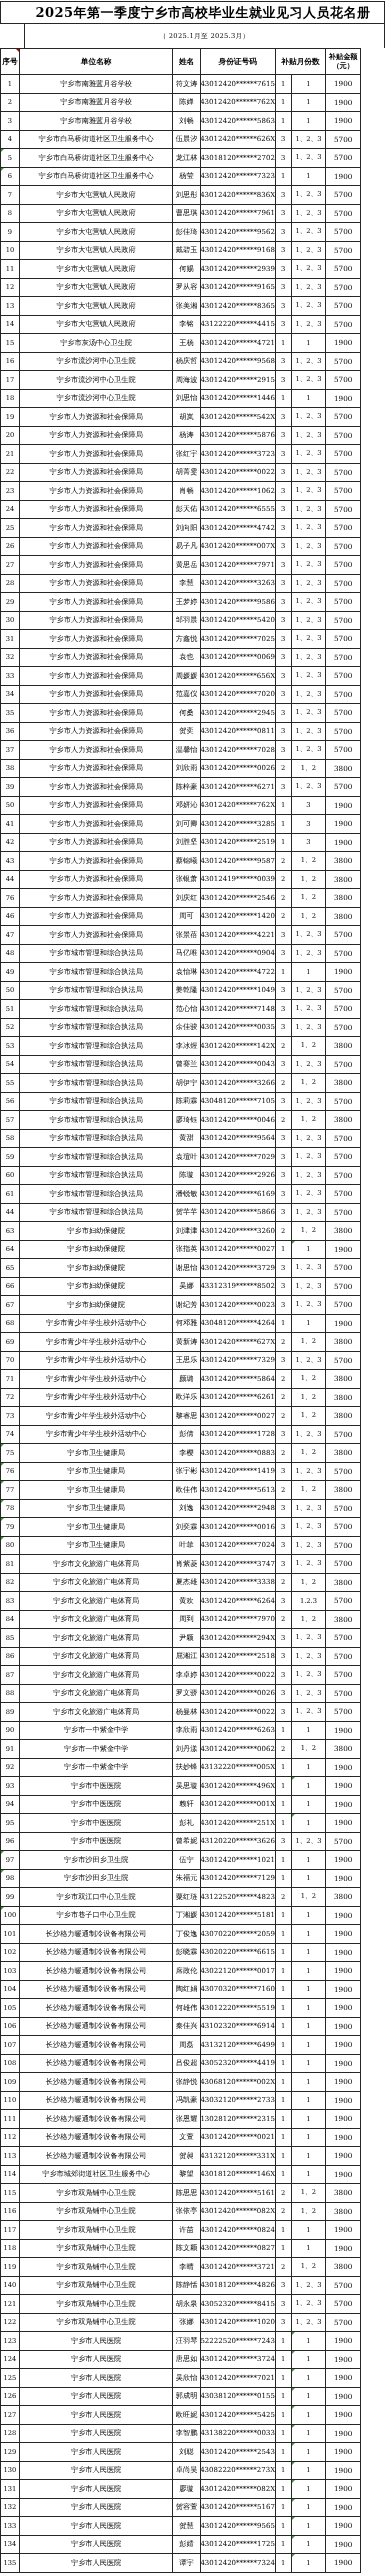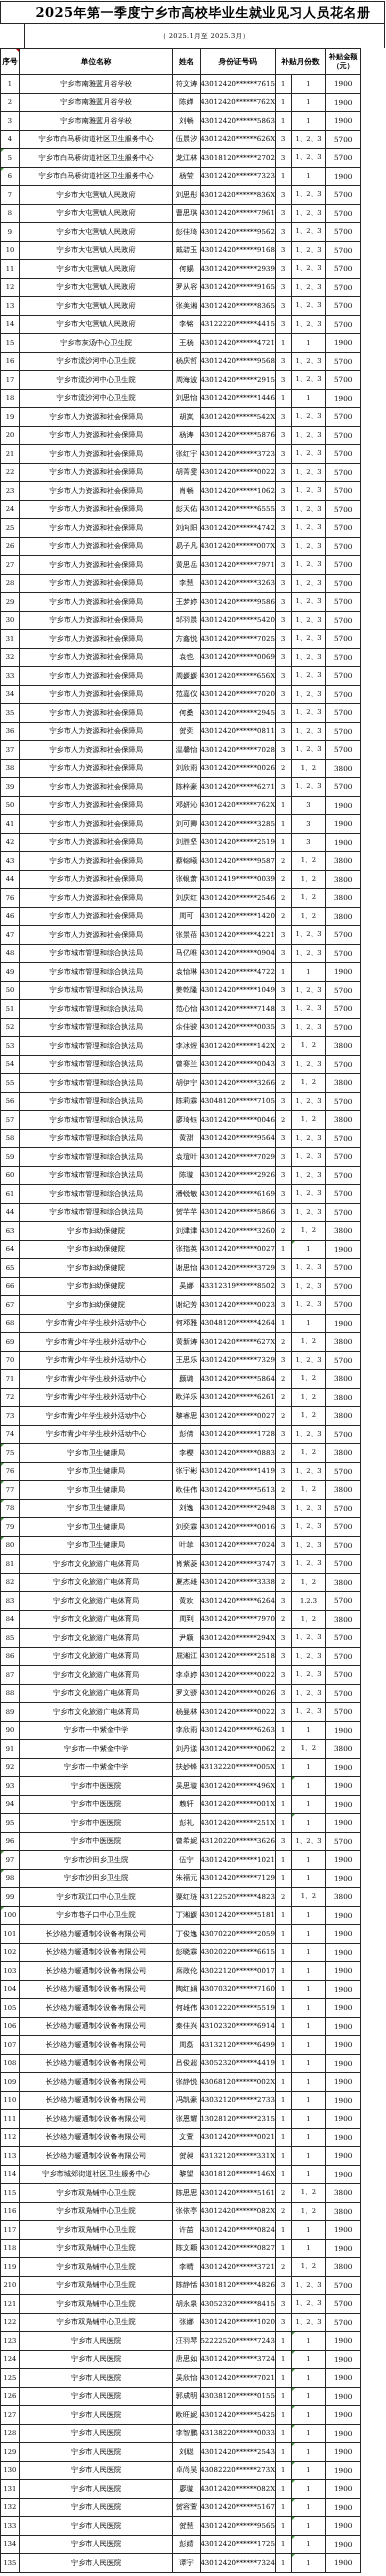--- a/index.html
+++ b/index.html
@@ -1176,21 +1176,21 @@
         <div class="row">
           <div class="cell w-idx c-first">119</div>
           <div class="cell w-unit">宁乡市双凫铺中心卫生院</div>
           <div class="cell w-name">李晴</div>
           <div class="cell w-id">43012420******3721</div>
           <div class="cell w-cnt">2</div>
           <div class="cell w-mon">1、2</div>
           <div class="cell w-amt">3800</div>
         </div>
         <div class="row">
-          <div class="cell w-idx c-first">210</div>
+          <div class="cell w-idx c-first">140</div>
           <div class="cell w-unit">宁乡市双凫铺中心卫生院</div>
           <div class="cell w-name">陈静恬</div>
           <div class="cell w-id">43018120******4826</div>
           <div class="cell w-cnt">3</div>
           <div class="cell w-mon">1、2、3</div>
           <div class="cell w-amt">5700</div>
         </div>
         <div class="row">
           <div class="cell w-idx c-first">121</div>
           <div class="cell w-unit">宁乡市双凫铺中心卫生院</div>

